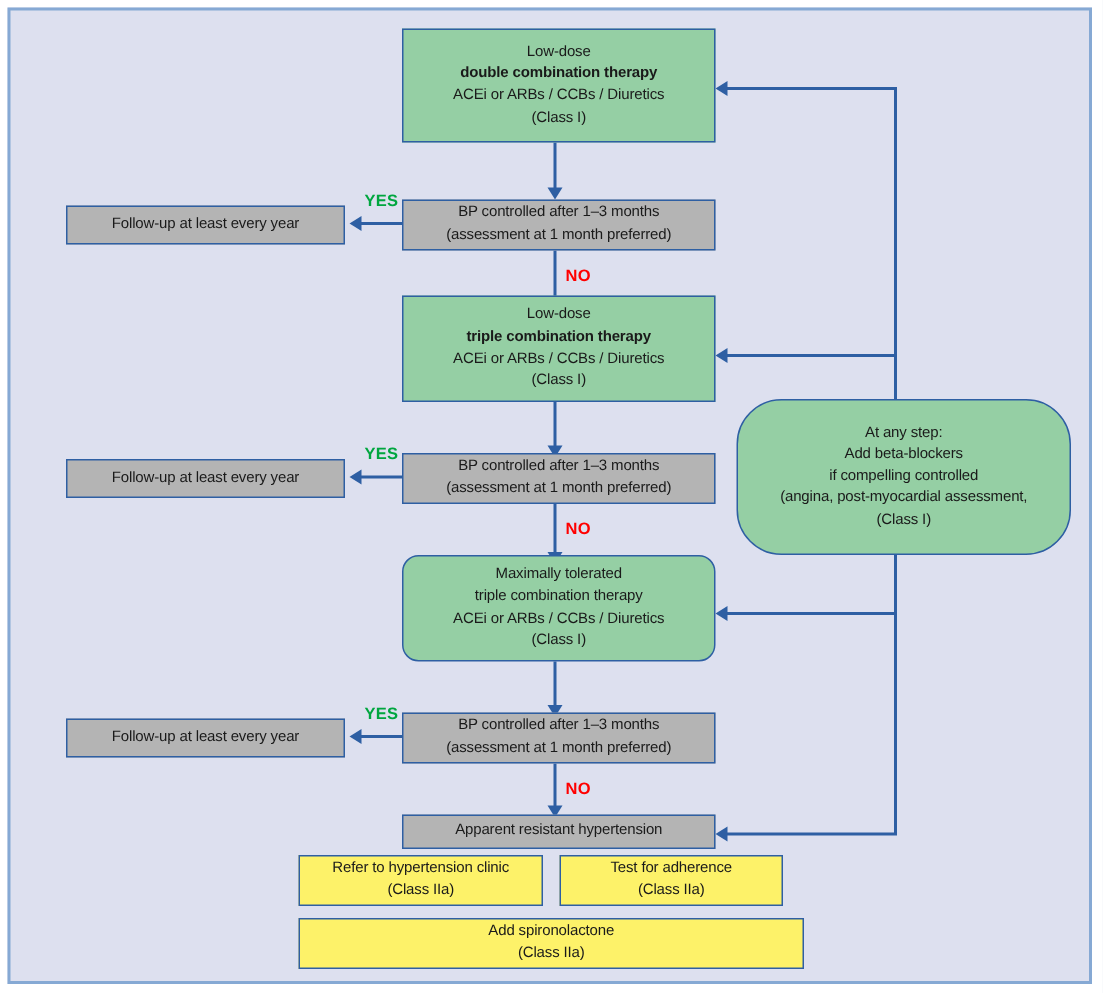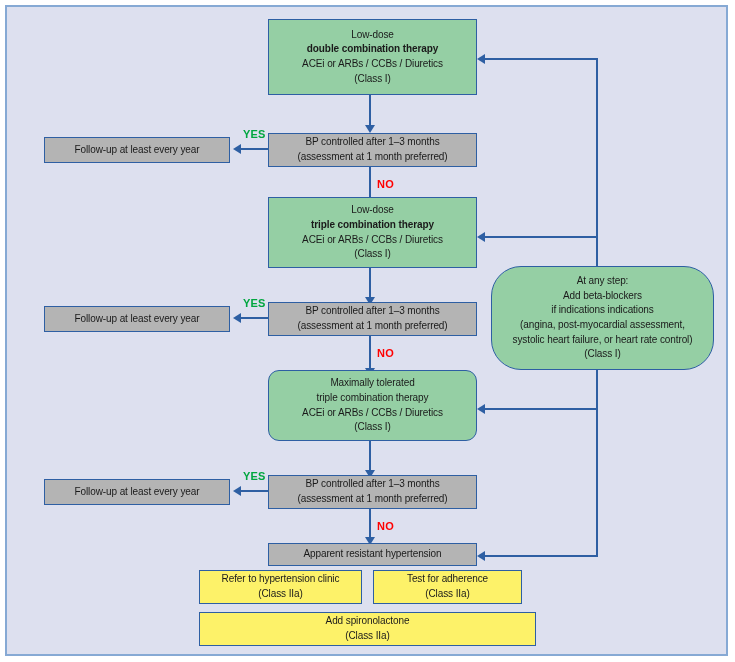--- a/index.html
+++ b/index.html
@@ -179,23 +179,22 @@
       <span class="ln">Follow-up at least every year</span>
     </div>
 
     <div class="node gray" style="left:261px; top:536px; width:209px; height:23px;">
       <span class="ln">Apparent resistant hypertension</span>
     </div>
 
     <div class="node green" style="left:484px; top:259px; width:223px; height:104px;border-radius:30px;">
       <span class="ln">At any step:</span>
       <span class="ln">Add beta-blockers</span>
-      <span class="ln">if indications indications</span>
+      <span class="ln">if compelling controlled</span>
       <span class="ln">(angina, post-myocardial assessment,</span>
-      <span class="ln">systolic heart failure, or heart rate control)</span>
       <span class="ln">(Class I)</span>
     </div>
 
     <div class="node yellow" style="left:192px; top:563px; width:163px; height:34px;">
       <span class="ln">Refer to hypertension clinic</span>
       <span class="ln">(Class IIa)</span>
     </div>
 
     <div class="node yellow" style="left:366px; top:563px; width:149px; height:34px;">
       <span class="ln">Test for adherence</span>

